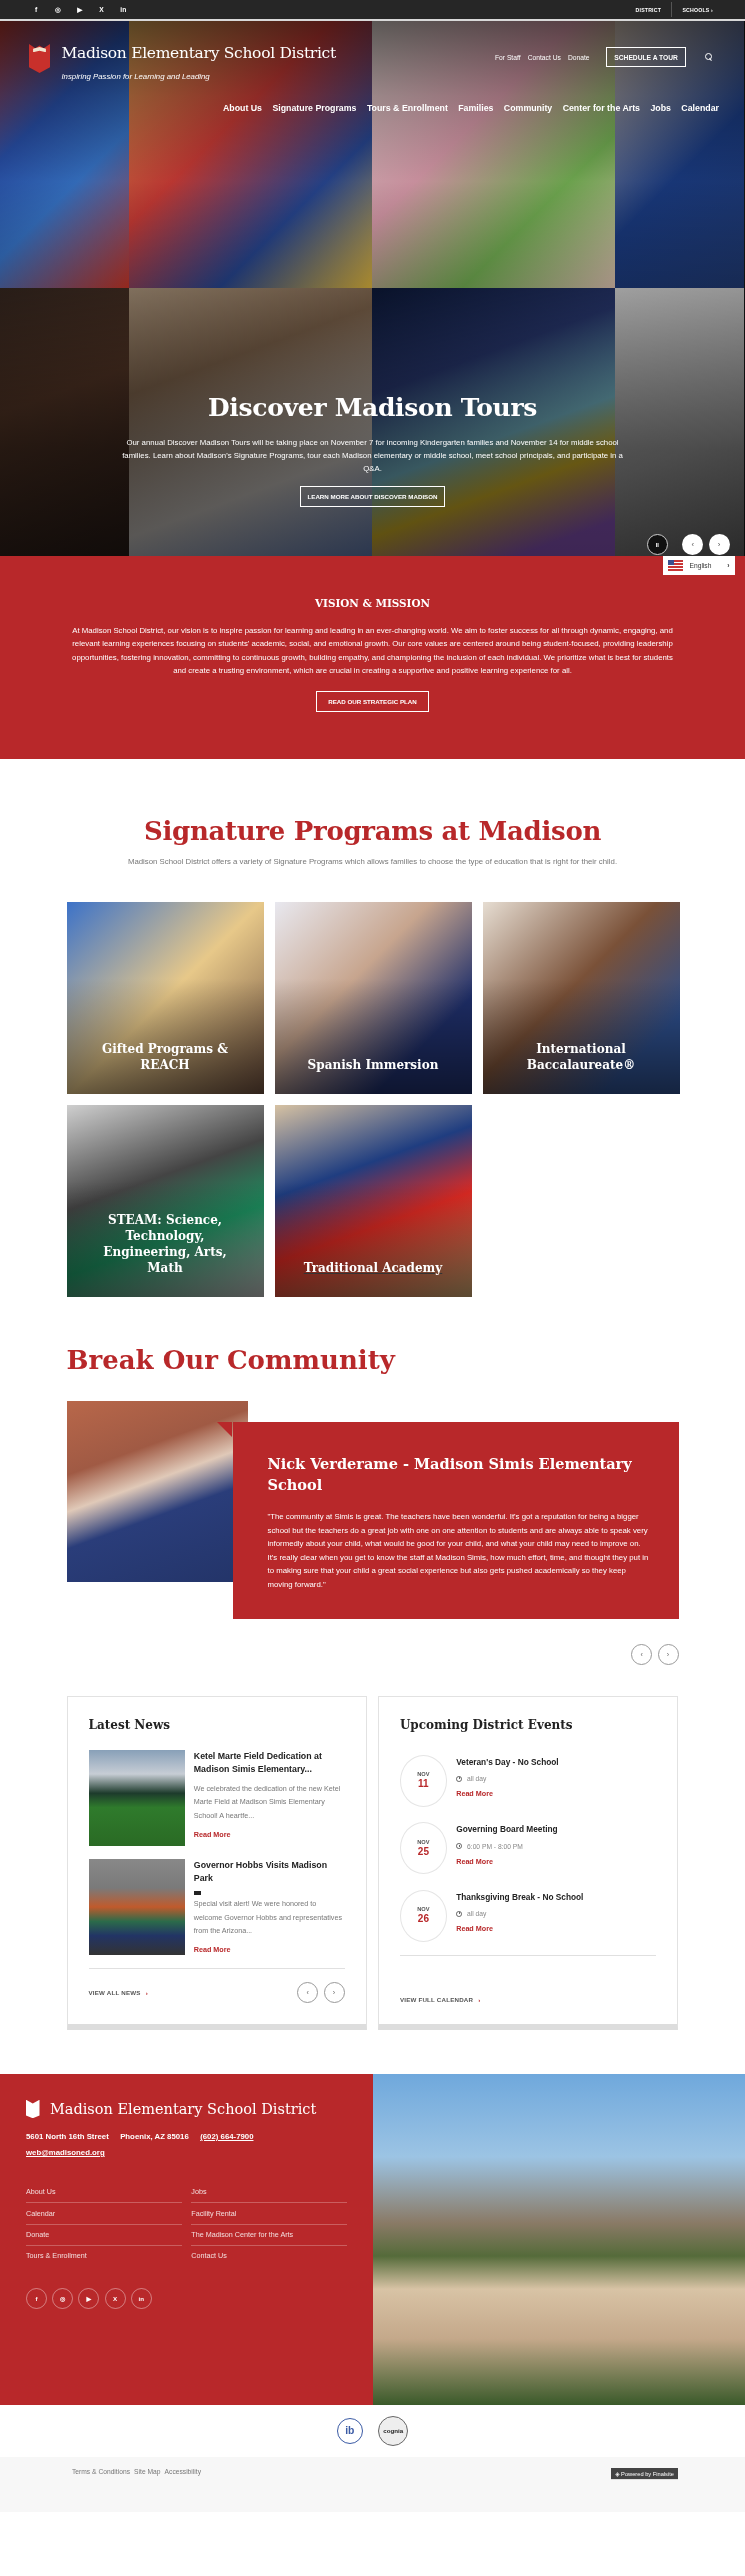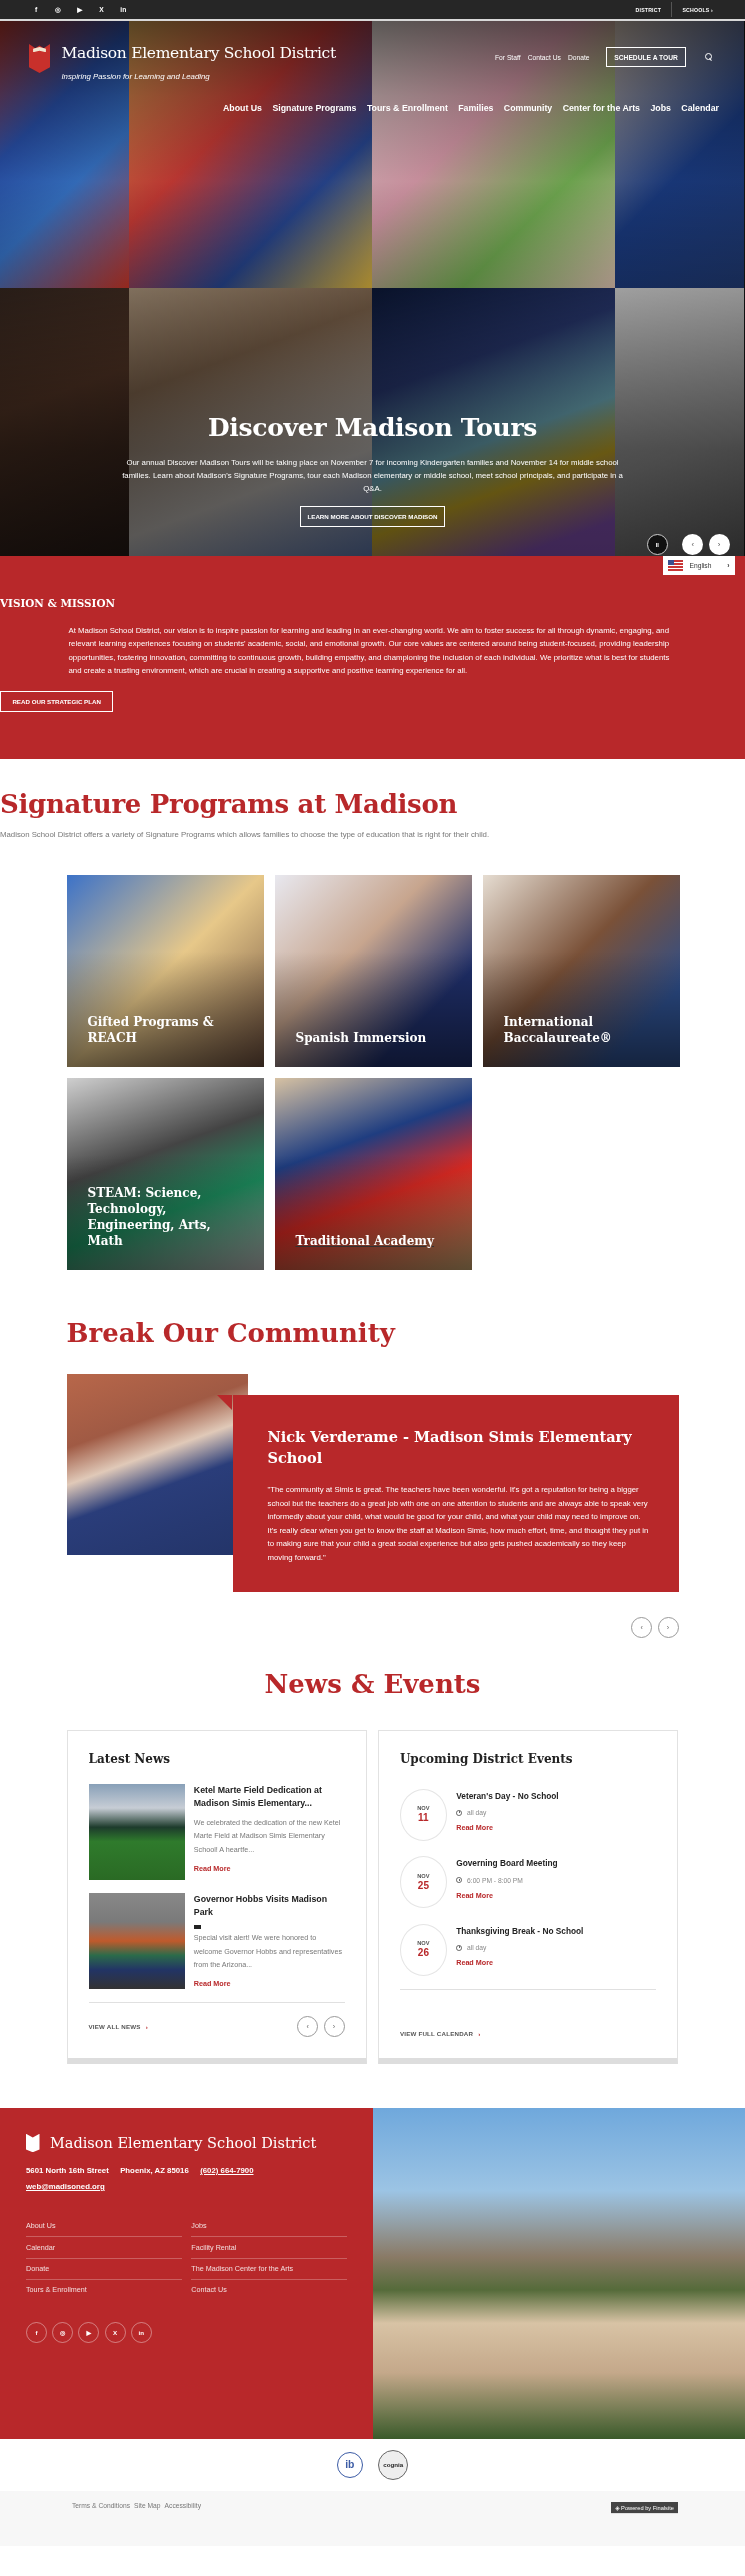--- a/index.html
+++ b/index.html
@@ -34,40 +34,40 @@
   .brand .title { color: #fff; font-size: 15.5px; line-height: 18.6px; letter-spacing: -0.3px; }
   .brand .tagline { color: #fff; font-style: italic; font-size: 7.8px; margin-top: 9px; }
   .utility-nav { position: absolute; top: 26px; right: 32px; display: flex; align-items: center; gap: 7.2px; }
   .utility-nav a { color: #fff; font-size: 6.7px; }
   .tour-btn { border: 0.8px solid #fff; color: #fff; font-size: 6.2px; font-weight: bold; padding: 5.7px 7.2px; margin-left: 9.3px; }
   .search-icon { width: 8.3px; height: 8.3px; margin-left: 11.4px; position: relative; }
   .search-icon::before { content: ""; position: absolute; width: 5.2px; height: 5.2px; border: 1px solid #fff; border-radius: 50%; top: 0; left: 0; }
   .search-icon::after { content: ""; position: absolute; width: 1px; height: 3.1px; background: #fff; transform: rotate(-45deg); top: 5.2px; left: 5.7px; }
   .main-nav { position: absolute; top: 82px; right: 26px; display: flex; gap: 10.4px; }
   .main-nav a { color: #fff; font-size: 8.8px; font-weight: bold; }
-  .hero-content { position: absolute; top: 392px; left: 0; right: 0; text-align: center; color: #fff; }
+  .hero-content { position: absolute; top: 372px; left: 0; right: 0; text-align: center; color: #fff; }
   .hero-content h1 { font-size: 25px; font-weight: bold; letter-spacing: -0.3px; }
   .hero-content p { width: 518px; margin: 13.5px auto 0; font-size: 7.8px; line-height: 13px; }
   .hero-btn { display: inline-block; margin-top: 11.4px; border: 0.8px solid #fff; padding: 6.2px 6.2px; font-size: 6.2px; font-weight: bold; }
   .slider-ctrls { position: absolute; top: 513px; right: 15.5px; display: flex; gap: 5.2px; align-items: center; }
   .pause { width: 21px; height: 21px; border-radius: 50%; border: 0.8px solid #ccc; background: #111; color: #fff; display: flex; align-items: center; justify-content: center; font-size: 5.7px; font-weight: bold; margin-right: 9.3px; }
   .circ-white { width: 21px; height: 21px; border-radius: 50%; background: #fff; color: #555; display: flex; align-items: center; justify-content: center; font-size: 7.8px; }
   .lang { position: absolute; top: 538px; right: 10.4px; width: 72px; height: 18.6px; background: #fff; display: flex; align-items: center; padding: 0 5.2px; gap: 6.2px; font-size: 6.7px; color: #333; z-index: 5; }
   .flag { width: 15.5px; height: 11.4px; background: repeating-linear-gradient(180deg,#c83636 0 1.6px,#fff 1.6px 3.1px); position: relative; }
   .flag::before { content: ""; position: absolute; left: 0; top: 0; width: 6.7px; height: 5.7px; background: #3a4f8f; }
   .lang .chev { margin-left: auto; font-weight: bold; }
 
   
-  .vision { background: #b8282a; color: #fff; text-align: left; padding: 62px 0 47px; margin-top: -21px; }
+  .vision { background: #b8282a; color: #fff; text-align: center; padding: 62px 0 47px; margin-top: -21px; }
   .vision h2 { font-size: 10.4px; font-weight: bold; }
   .vision p { width: 608px; margin: 14.5px auto 0; font-size: 7.8px; line-height: 13.5px; }
   .outline-btn { display: inline-block; border: 0.8px solid #fff; padding: 6.2px 11.4px; font-size: 6.2px; font-weight: bold; margin-top: 13.5px; color: #fff; }
 
   
-  .programs { padding: 30px 0 0; }
+  .programs { text-align: center; padding: 57px 0 0; }
   .programs h2 { color: #b8282a; font-size: 26px; font-weight: bold; letter-spacing: -0.3px; }
   .programs .sub { color: #777; font-size: 7.8px; margin-top: 10.4px; }
   .prog-grid { width: 612px; margin: 36px auto 0; display: grid; grid-template-columns: repeat(3, 197px); gap: 11px; }
   .prog { height: 192px; position: relative; overflow: hidden; display: flex; align-items: flex-end; justify-content: center; padding-bottom: 21px; }
   .prog::after { content: ""; position: absolute; inset: 0; background: linear-gradient(180deg, rgba(0,0,0,0) 40%, rgba(0,0,0,.55) 100%); }
   .prog span { position: relative; z-index: 2; color: #fff; font-size: 12px; font-weight: bold; line-height: 16px; width: 155px; }
   .p1 { background: linear-gradient(135deg,#3c72c8,#e7c889 50%,#6b4d3c); }
   .p2 { background: linear-gradient(135deg,#e8e8ef,#c7a58e 40%,#1f2f6a 75%); }
   .p3 { background: linear-gradient(135deg,#e6ddd2,#7a5138 45%,#2d4e8b 80%); }
   .p4 { background: linear-gradient(160deg,#0e1430,#d44c8e 35%,#4bb6d0 55%,#8c5bd0 70%,#0b0f22); }
@@ -255,21 +255,20 @@
       <p>"The community at Simis is great. The teachers have been wonderful. It's got a reputation for being a bigger school but the teachers do a great job with one on one attention to students and are always able to speak very informedly about your child, what would be good for your child, and what your child may need to improve on. It's really clear when you get to know the staff at Madison Simis, how much effort, time, and thought they put in to making sure that your child a great social experience but also gets pushed academically so they keep moving forward."</p>
     </div>
   </div>
   <div class="carousel-ctrls">
     <div class="circ">‹</div>
     <div class="circ">›</div>
   </div>
 </section>
 
 <section class="news-events">
-  <h2 class="serif">News &amp; Events</h2>
   <div class="ne-grid">
     <div class="panel">
       <h3 class="serif">Latest News</h3>
       <div class="news-item">
         <div class="thumb th1"></div>
         <div>
           <h4>Ketel Marte Field Dedication at Madison Simis Elementary...</h4>
           <p class="ex">We celebrated the dedication of the new Ketel Marte Field at Madison Simis Elementary School! A heartfe...</p>
           <a class="read-more">Read More</a>
         </div>

